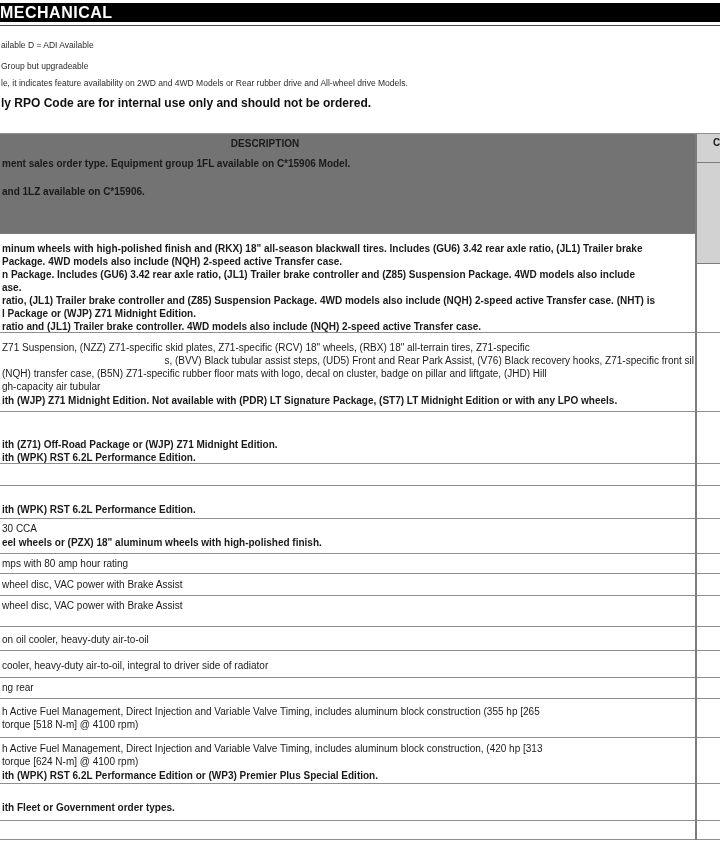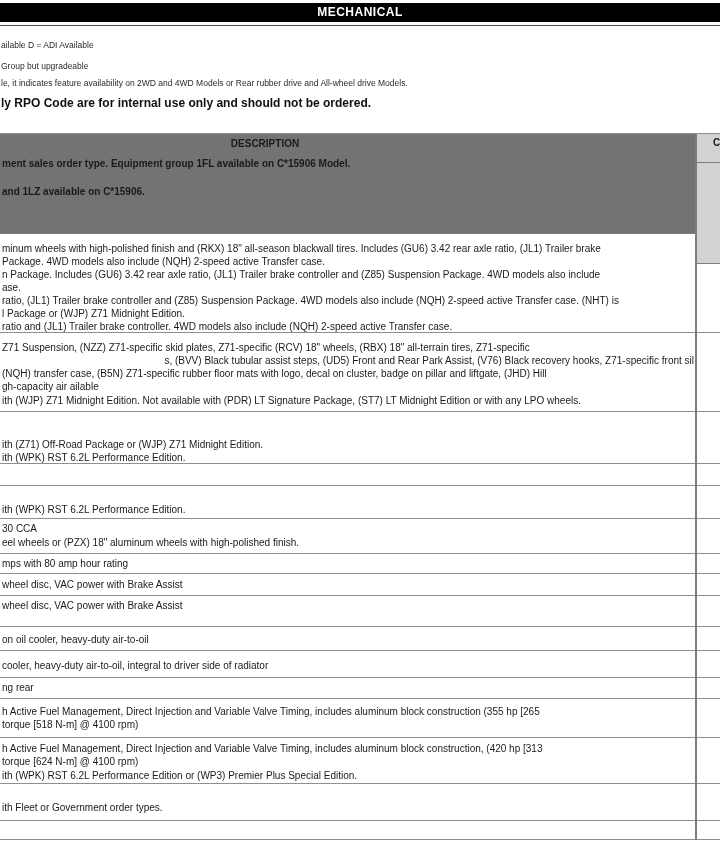--- a/index.html
+++ b/index.html
@@ -2,40 +2,40 @@
 <html><head>
 <meta charset="utf-8">
 <style>
   html,body{margin:0;padding:0;background:#ffffff;}
   #page{
     position:relative;width:720px;height:845px;background:#ffffff;
     font-family:"Liberation Sans",sans-serif;color:#1a1a1a;overflow:hidden;
   }
   
   #topbar{position:absolute;left:0;top:3px;width:720px;height:19px;background:#000000;}
-  #topbar .t{display:block;text-align:center;color:#ffffff;font-weight:bold;font-size:12px;line-height:19px;letter-spacing:.5px;border-radius:9px;}
+  #topbar .t{display:block;text-align:left;color:#ffffff;font-weight:bold;font-size:16px;line-height:19px;letter-spacing:.5px;border-radius:9px;}
   #groove{position:absolute;left:0;top:25px;width:720px;height:1px;background:#4d4d4d;}
   
   .lg{position:absolute;left:1px;white-space:nowrap;color:#2a2a2a;}
   #lg1{top:40px;font-size:8.5px;}
   #lg2{top:61px;font-size:8.5px;}
   #lg3{top:78px;font-size:8.5px;}
   #lg4{top:96px;font-size:12px;font-weight:bold;color:#111;}
   
   #tbl{position:absolute;left:0;top:133px;width:720px;height:707px;border-top:1px solid #8f8f8f;box-sizing:border-box;}
   #dhead{position:absolute;left:0;top:0;width:695px;height:100px;background:#737373;border-bottom:1px solid #7d7d7d;box-sizing:border-box;}
   #dhead .cap{position:absolute;left:0;top:4px;width:530px;text-align:center;font-weight:bold;font-size:10px;}
   #dhead .n1{position:absolute;left:2px;top:24px;font-weight:bold;font-size:10px;white-space:nowrap;}
   #dhead .n2{position:absolute;left:2px;top:52px;font-weight:bold;font-size:10px;white-space:nowrap;}
   #rhead{position:absolute;left:697px;top:0;width:23px;height:130px;background:#d2d2d2;border-bottom:1px solid #7d7d7d;box-sizing:border-box;}
   #rhead .hl{position:absolute;left:0;top:28px;width:23px;height:1px;background:#7d7d7d;}
   #rhead .cfrag{position:absolute;left:16px;top:3px;font-weight:bold;font-size:10px;}
   .row{position:absolute;left:0;width:720px;border-bottom:1px solid #8f8f8f;box-sizing:border-box;overflow:hidden;}
   .ln{position:absolute;left:2px;width:692px;overflow:hidden;white-space:nowrap;font-size:10px;line-height:11px;color:#1a1a1a;}
-  .b{font-weight:normal;}
+  .b{font-weight:bold;}
   #vline{position:absolute;left:695px;top:0;width:2px;height:706px;background:#7d7d7d;}
 </style>
 </head>
 <body>
 
 <div id="page">
 
   <div id="topbar">
     <span class="t">MECHANICAL</span>
   </div>
@@ -66,21 +66,21 @@
       <div class="ln b" style="top:59px;">ase.</div>
       <div class="ln b" style="top:72px;">ratio, (JL1) Trailer brake controller and (Z85) Suspension Package. 4WD models also include (NQH) 2-speed active Transfer case. (NHT) is</div>
       <div class="ln b" style="top:85px;">l Package or (WJP) Z71 Midnight Edition.</div>
       <div class="ln b" style="top:98px;">ratio and (JL1) Trailer brake controller. 4WD models also include (NQH) 2-speed active Transfer case.</div>
     </div>
 
     <div class="row" style="top:199px;height:79px;">
       <div class="ln" style="top:9px;">Z71 Suspension, (NZZ) Z71-specific skid plates, Z71-specific (RCV) 18" wheels, (RBX) 18" all-terrain tires, Z71-specific</div>
       <div class="ln" style="top:22px;text-align:right;">s, (BVV) Black tubular assist steps, (UD5) Front and Rear Park Assist, (V76) Black recovery hooks, Z71-specific front sil</div>
       <div class="ln" style="top:35px;">(NQH) transfer case, (B5N) Z71-specific rubber floor mats with logo, decal on cluster, badge on pillar and liftgate, (JHD) Hill</div>
-      <div class="ln" style="top:48px;">gh-capacity air ailable</div>
+      <div class="ln" style="top:48px;">gh-capacity air tubular</div>
       <div class="ln b" style="top:62px;">ith (WJP) Z71 Midnight Edition. Not available with (PDR) LT Signature Package, (ST7) LT Midnight Edition or with any LPO wheels.</div>
     </div>
 
     <div class="row" style="top:278px;height:52px;">
       <div class="ln b" style="top:27px;">ith (Z71) Off-Road Package or (WJP) Z71 Midnight Edition.</div>
       <div class="ln b" style="top:40px;">ith (WPK) RST 6.2L Performance Edition.</div>
     </div>
 
     <div class="row" style="top:330px;height:22px;"></div>
 

